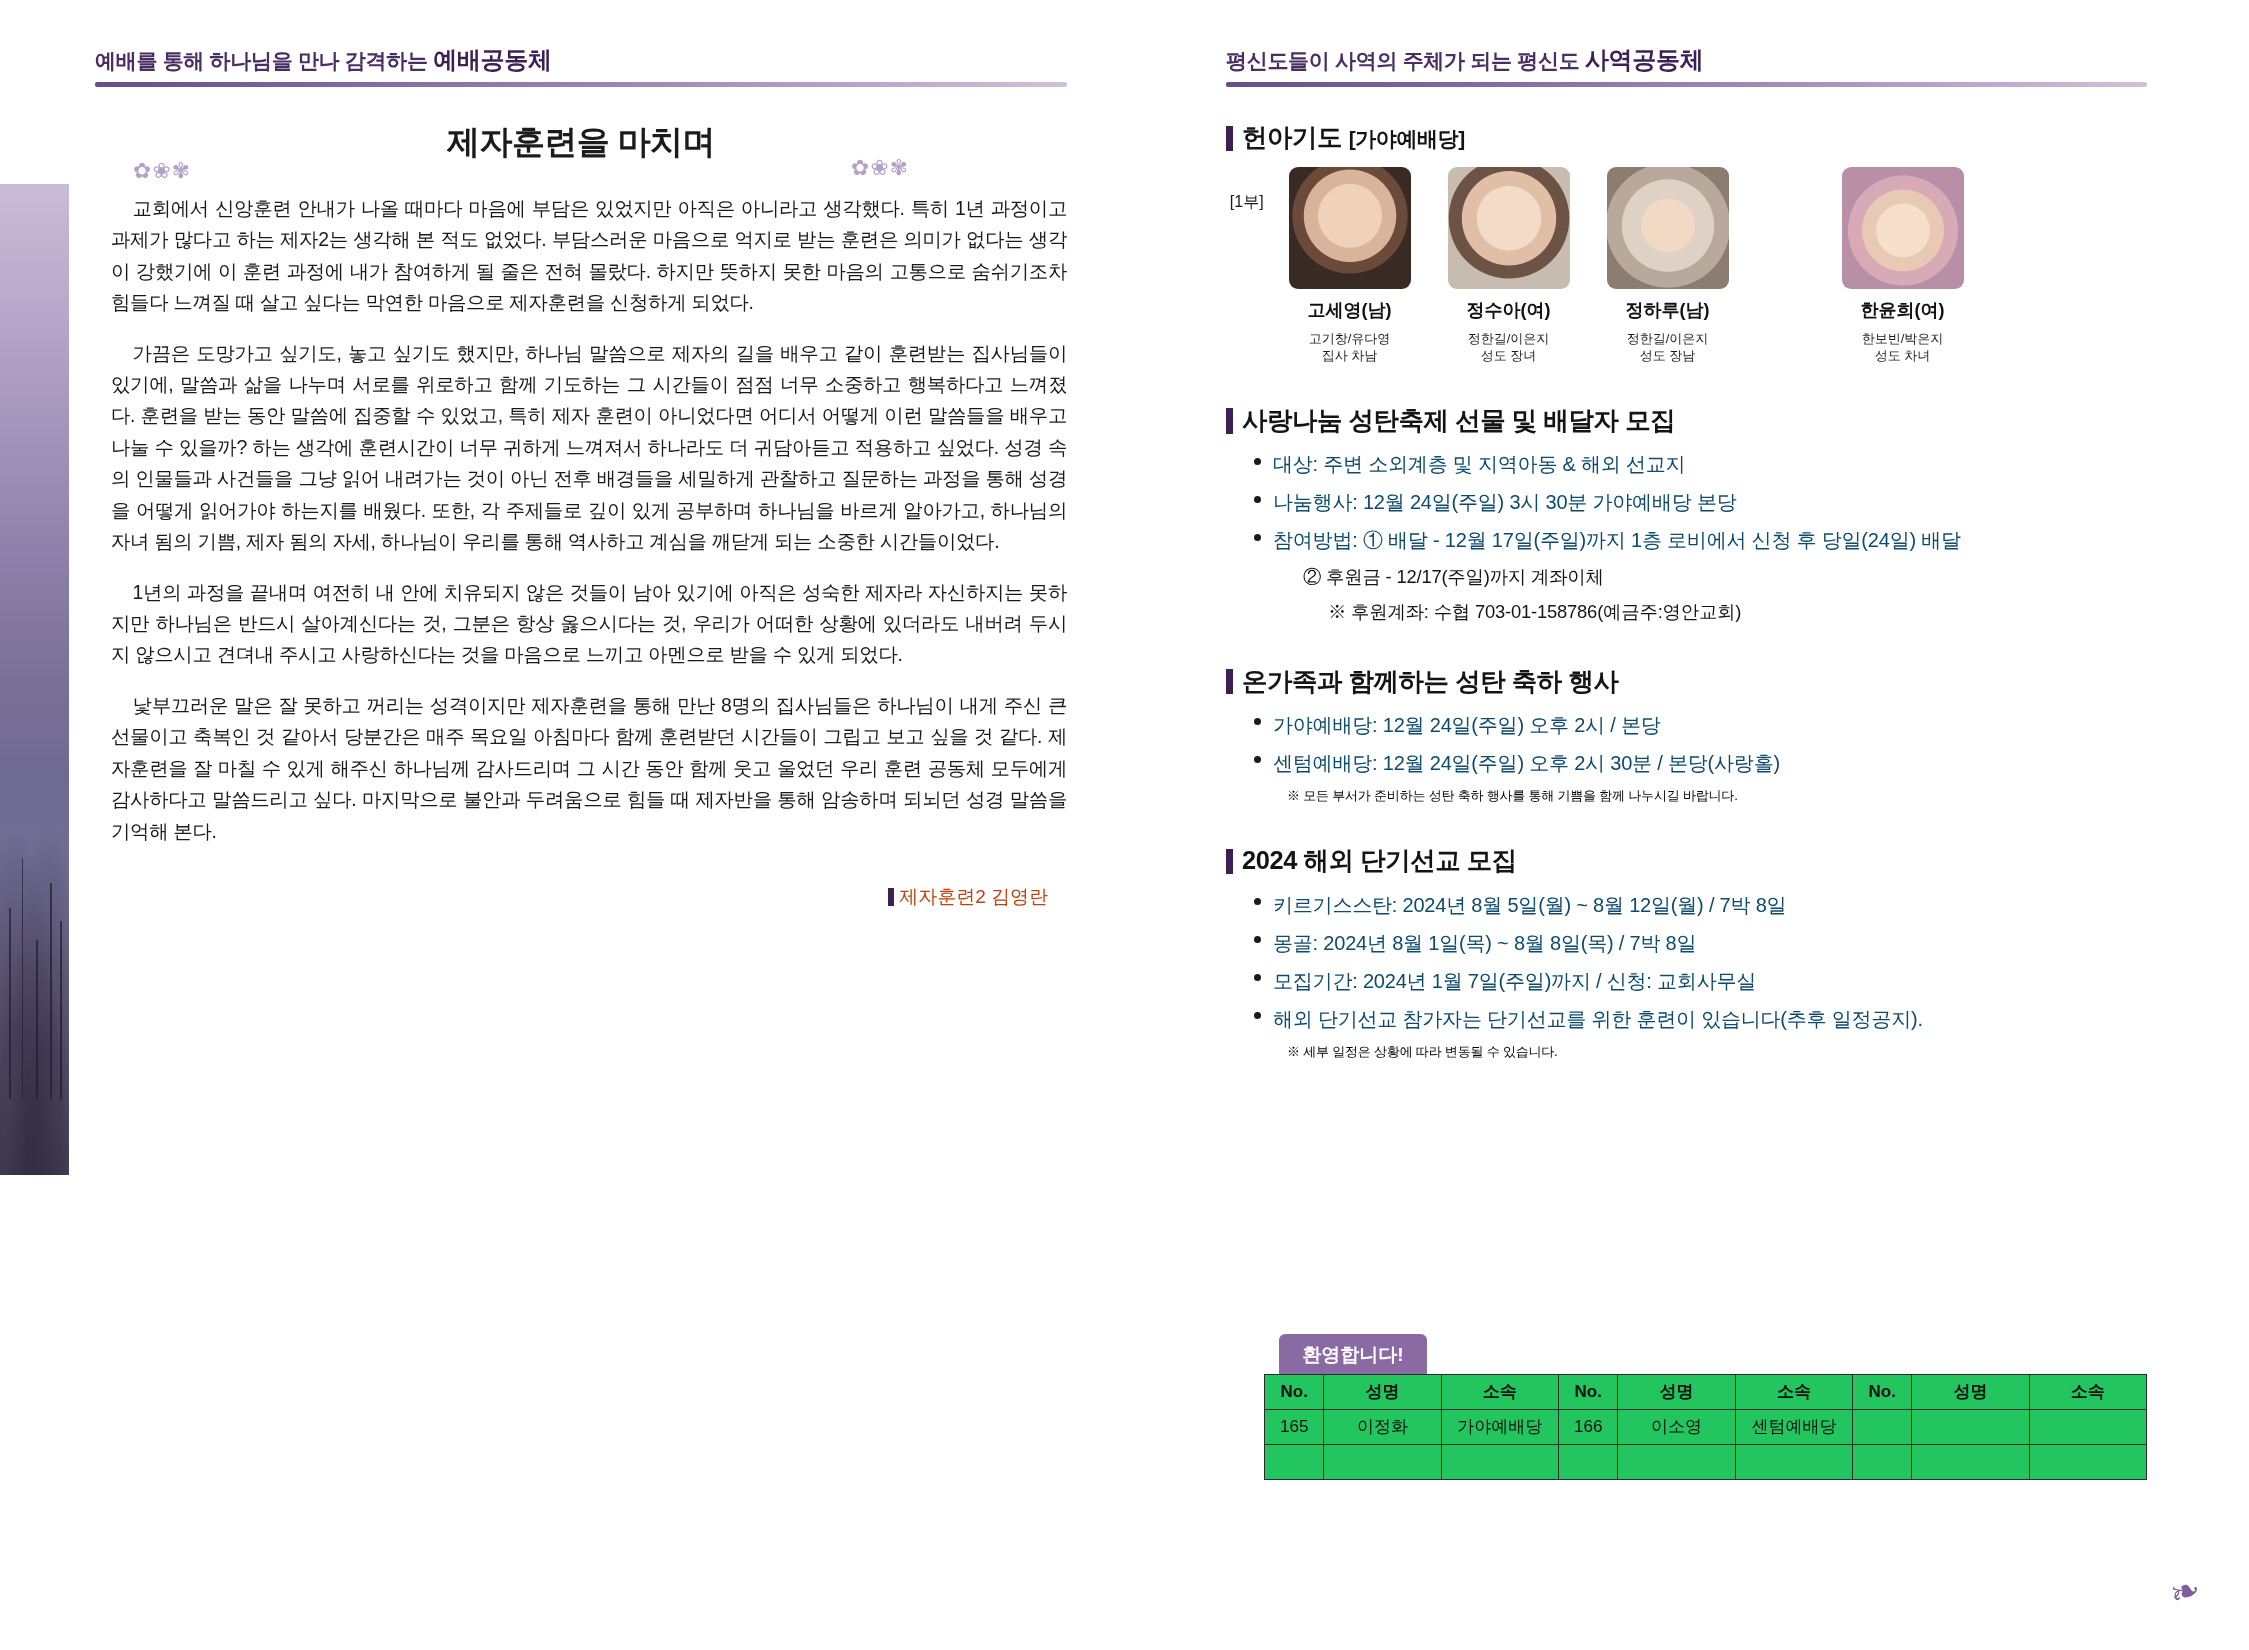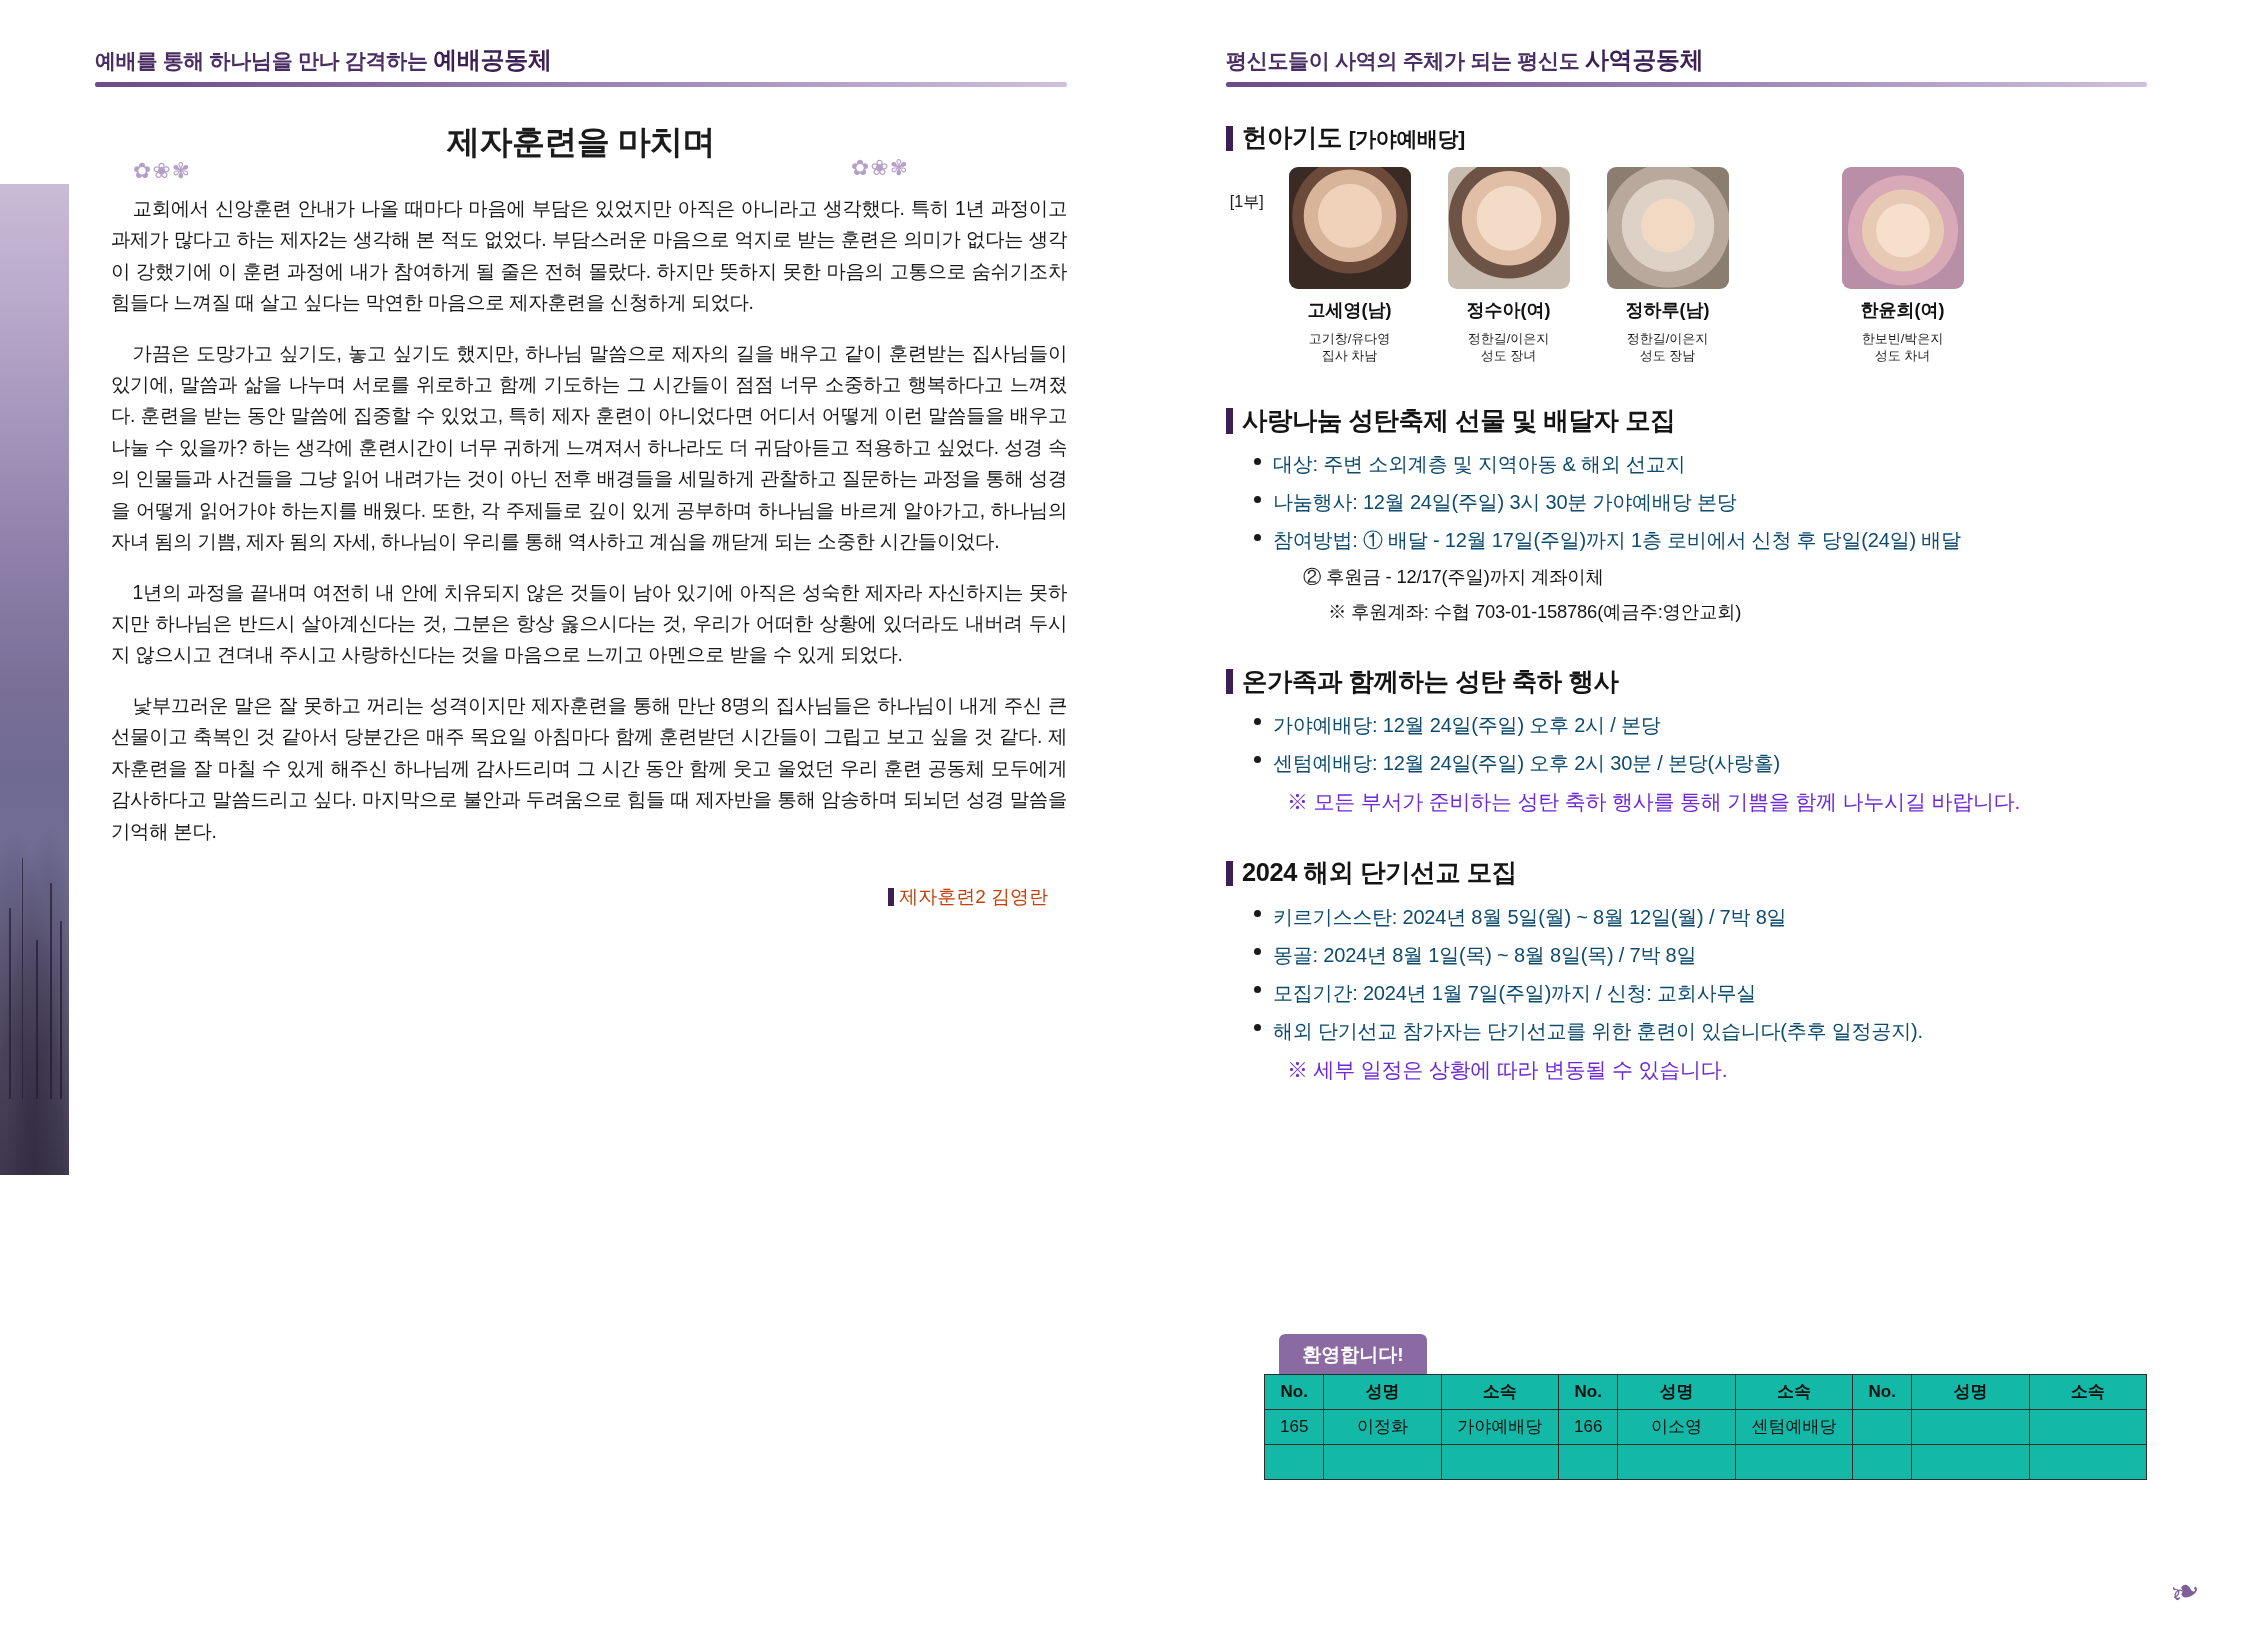--- a/index.html
+++ b/index.html
@@ -242,23 +242,23 @@
   .subline {
     font-size: 18.4px;
     line-height: 1.52;
     color: #141414;
     padding-left: 77px;
     margin-bottom: 6.4px;
     letter-spacing: -0.2px;
   }
   .subline.deep { padding-left: 102px; }
   .note {
-    font-size: 21px;
+    font-size: 13px;
     line-height: 1.5;
-    color: #6d28d9;
+    color: #000000;
     padding-left: 61px;
     letter-spacing: -0.2px;
   }
 
   
   .welcome-wrap {
     position: absolute;
     left: 1264px;
     top: 1334px;
     width: 883px;
@@ -270,21 +270,21 @@
     font-size: 19px;
     font-weight: bold;
     padding: 7.6px 23px 6.4px 23px;
     border-radius: 6.4px 6.4px 0 0;
     position: relative;
     left: 15.2px;
   }
   table.welcome {
     border-collapse: collapse;
     width: 100%;
-    background: #14b8a6;
+    background: #22c55e;
   }
   table.welcome th, table.welcome td {
     border: 1.3px solid #2c2c2c;
     height: 34px;
     font-size: 17px;
     text-align: center;
     color: #111;
     padding: 0 2.5px;
   }
   table.welcome th { font-weight: bold; }

